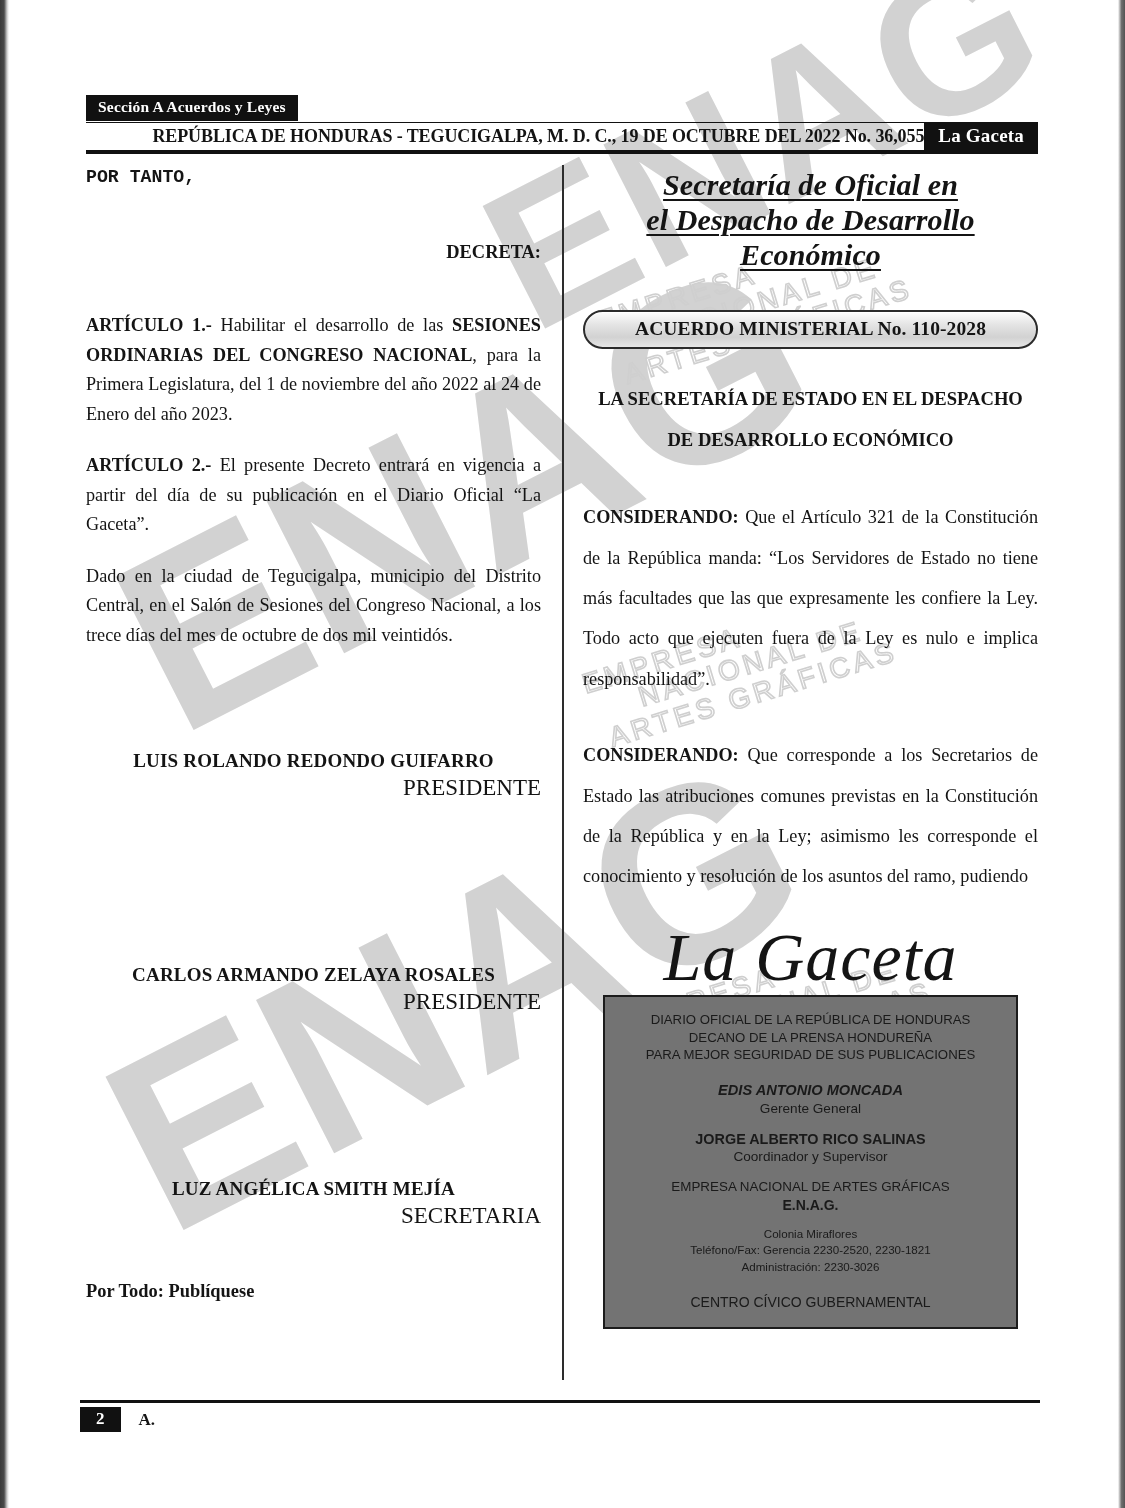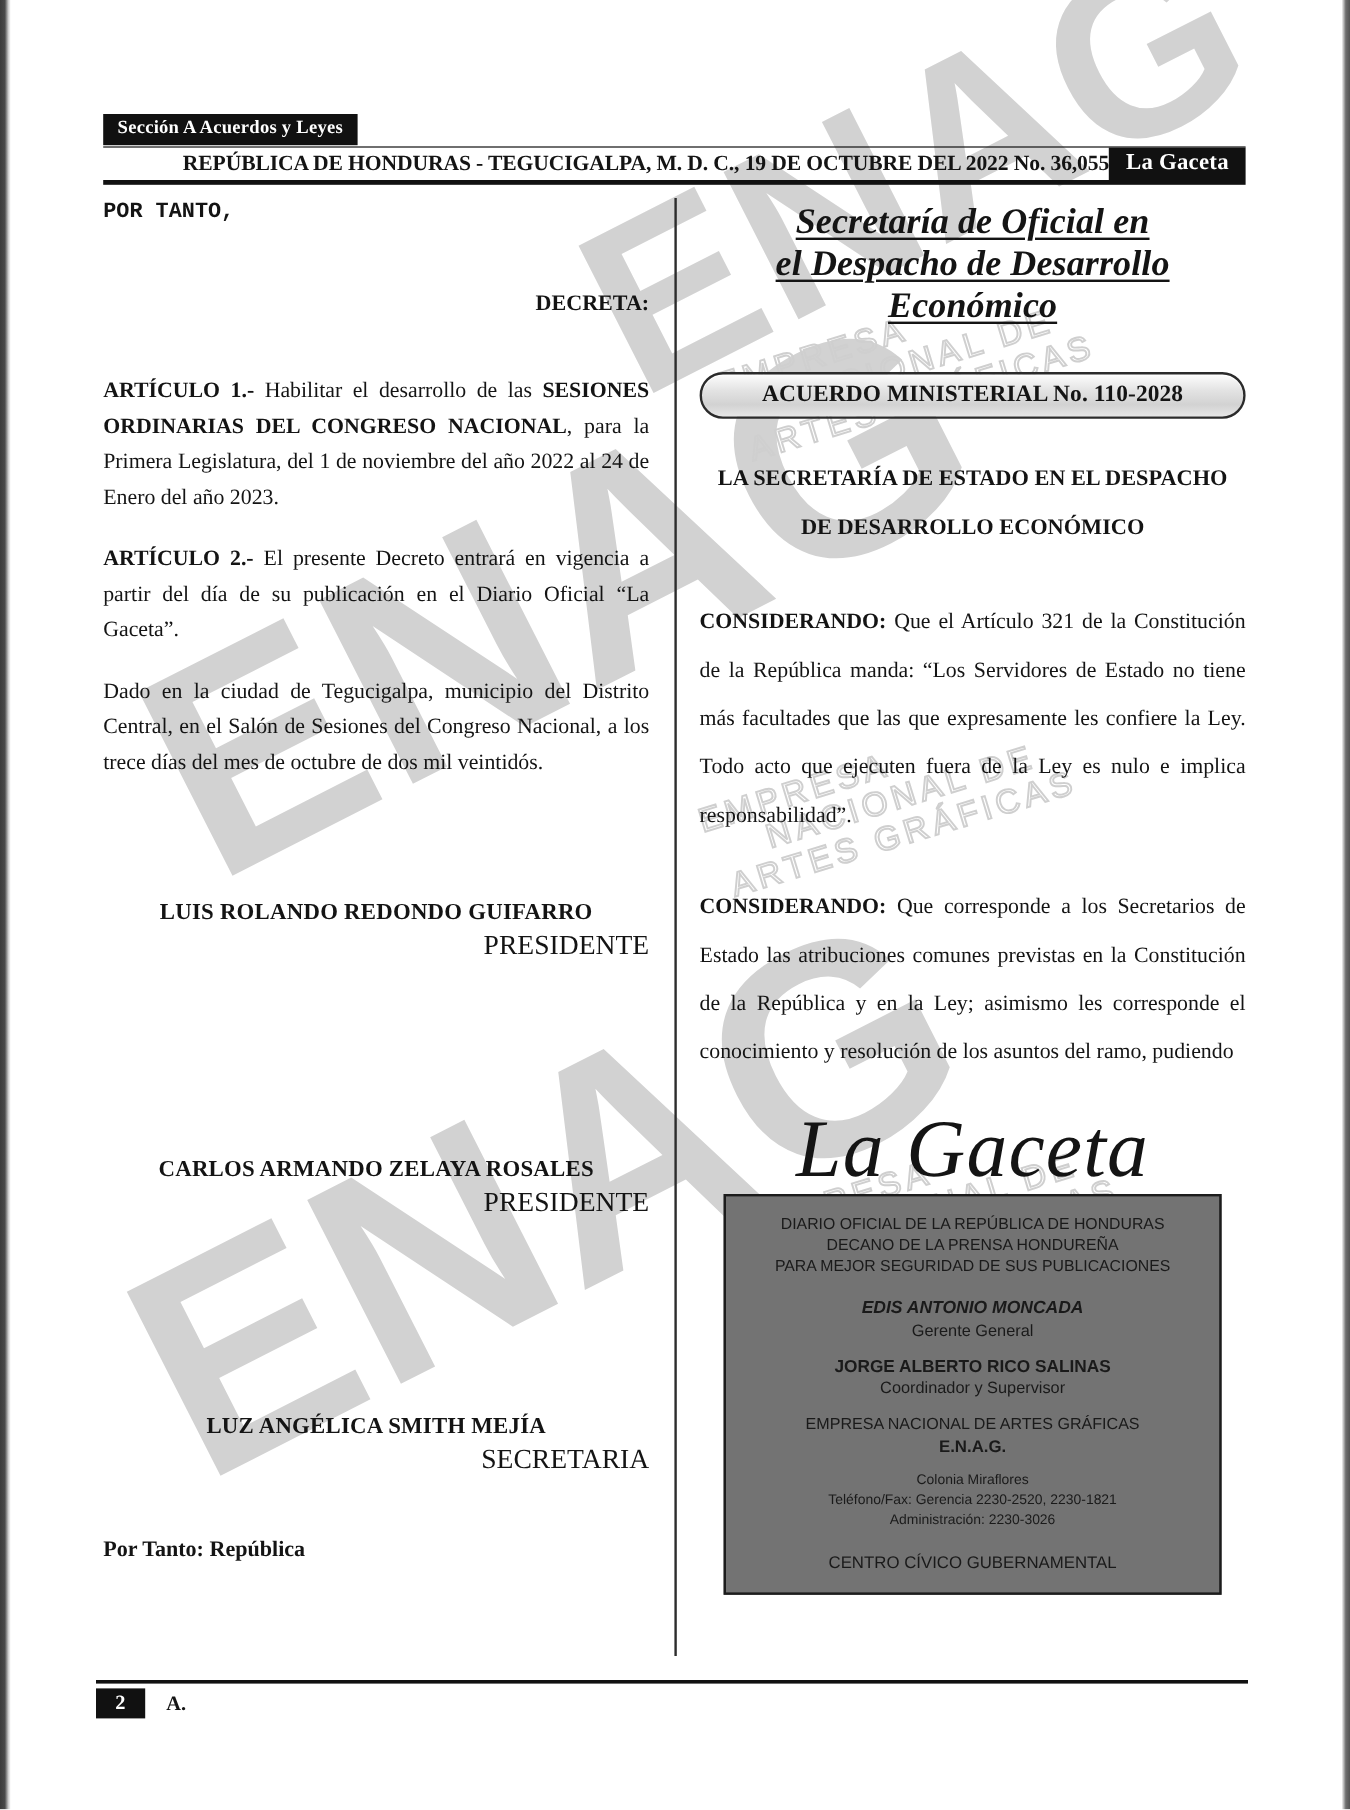--- a/index.html
+++ b/index.html
@@ -376,21 +376,21 @@
       <div class="sig-block" style="margin-top:163px;">
         <p class="sig-name">CARLOS ARMANDO ZELAYA ROSALES</p>
         <p class="sig-role">PRESIDENTE</p>
       </div>
 
       <div class="sig-block" style="margin-top:163px;">
         <p class="sig-name">LUZ ANGÉLICA SMITH MEJÍA</p>
         <p class="sig-role">SECRETARIA</p>
       </div>
 
-      <p class="por-tanto-pub" style="margin-top:52px;">Por Tanto: República</p>
+      <p class="por-tanto-pub" style="margin-top:52px;">Por Todo: Publíquese</p>
     </div>
 
     <div class="col col-right">
 
       <h1 class="sec-title">
         <span>Secretaría de Oficial en</span>
         <span>el Despacho de Desarrollo</span>
         <span>Económico</span>
       </h1>
 

